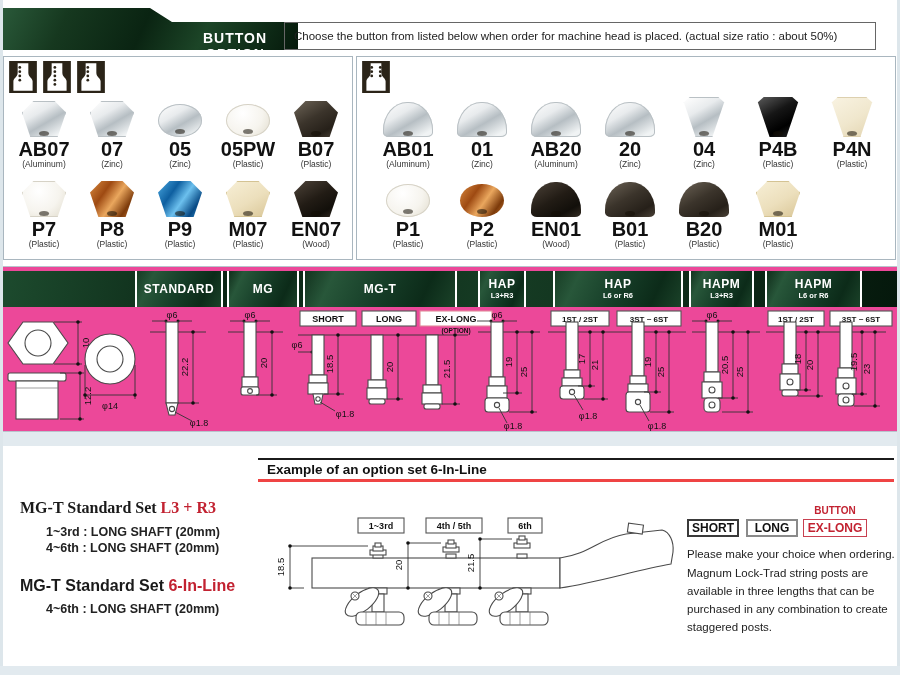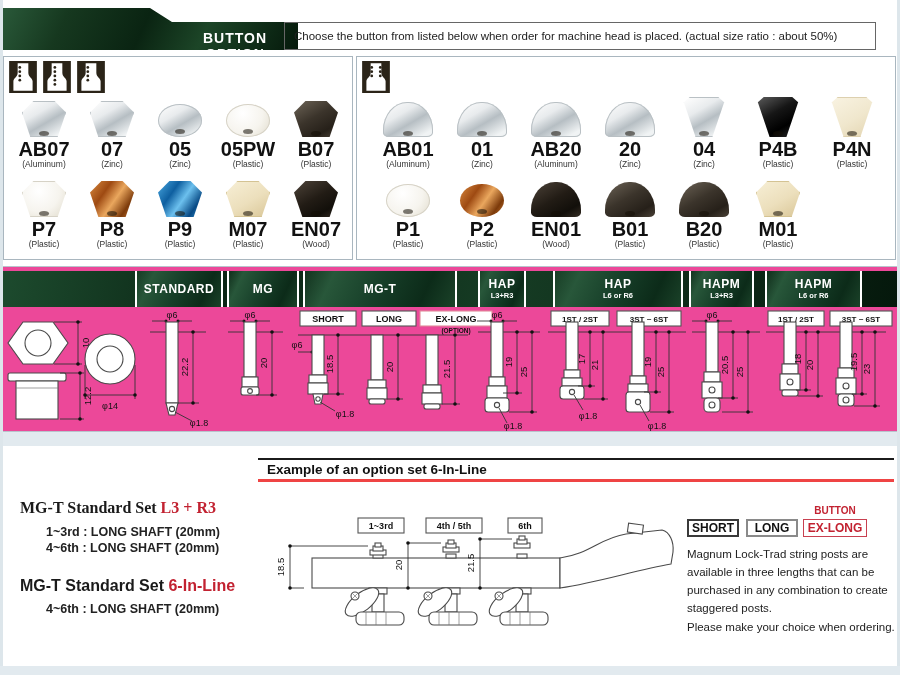--- a/index.html
+++ b/index.html
@@ -717,18 +717,18 @@
         <line class="pl2" x1="252" y1="120" x2="252" y2="133"></line>
     </g>
   </g>
 </svg>
 
 <div class="optlbl">BUTTON</div>
 <div class="lenbox lb1">SHORT</div>
 <div class="lenbox lb2">LONG</div>
 <div class="lenbox lb3">EX-LONG</div>
 <div class="note">
+  <p>Please make your choice when ordering.</p>
   <p>Magnum Lock-Trad string posts are available in three lengths that can be purchased in any combination to create staggered posts.</p>
-  <p>Please make your choice when ordering.</p>
 </div>
 
 <div class="frame"></div>
 <div class="bstrip"></div>
 
 </body></html>

